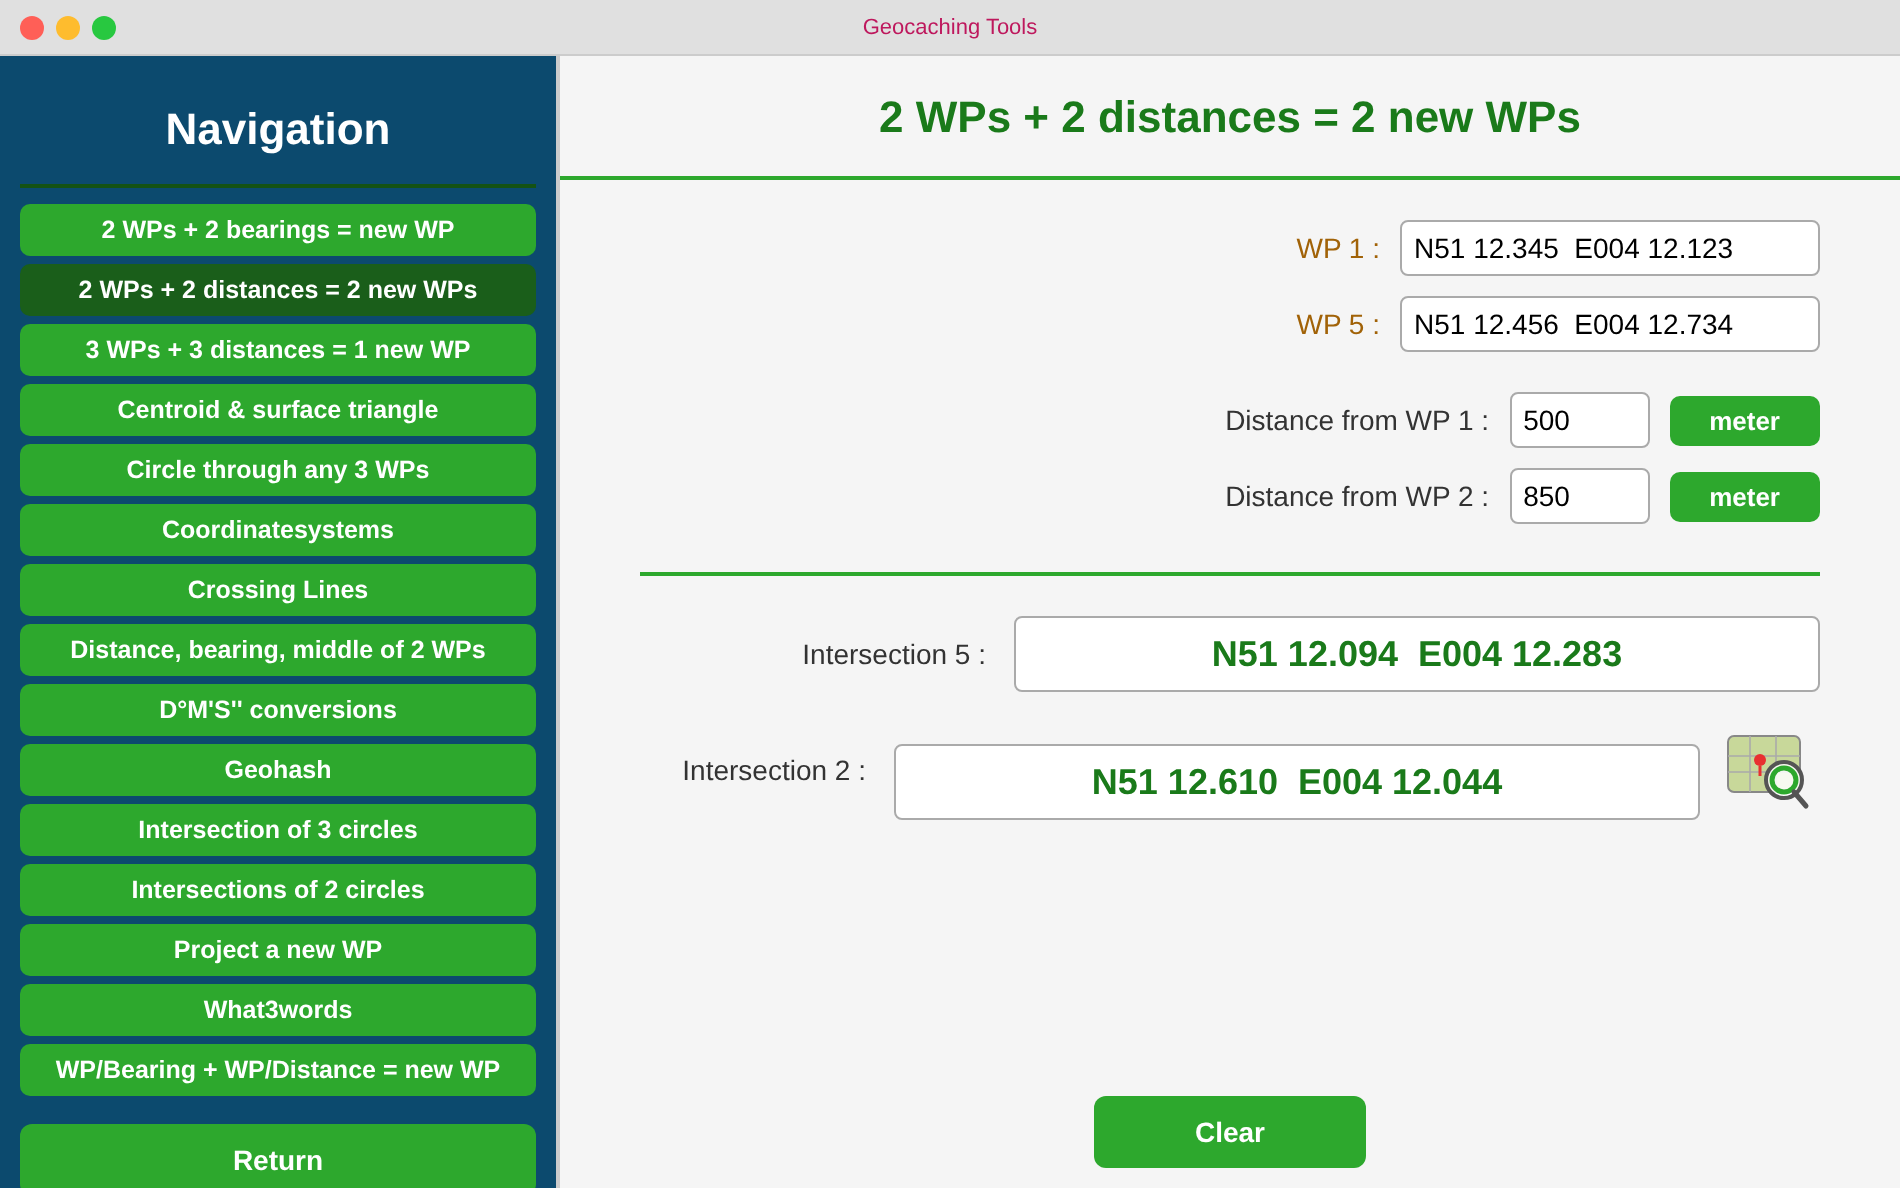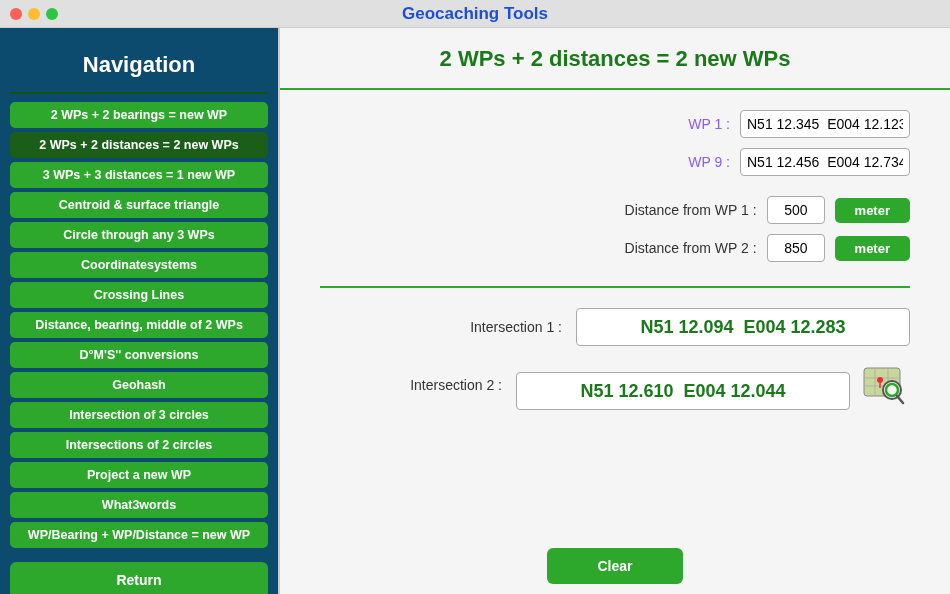--- a/index.html
+++ b/index.html
@@ -33,23 +33,23 @@
       width: 12px;
       height: 12px;
       border-radius: 50%;
       border: none;
       cursor: pointer;
     }
     .tb-btn.close { background: #ff5f57; }
     .tb-btn.minimize { background: #febc2e; }
     .tb-btn.maximize { background: #28c840; }
     .title-bar-title {
-      font-size: 17px;
-      color: #1d4ed8;
-      font-weight: 700;
+      font-size: 11px;
+      color: #be185d;
+      font-weight: 400;
     }
 
     
     .main-container {
       display: flex;
       flex: 1;
       overflow: hidden;
     }
 
     
@@ -153,27 +153,27 @@
       margin-bottom: 20px;
     }
     .wp-row {
       display: flex;
       align-items: center;
       justify-content: flex-end;
       gap: 10px;
     }
     .wp-label {
       font-size: 14px;
-      color: #8b5cf6;
+      color: #a16207;
       font-weight: 500;
       min-width: 60px;
       text-align: right;
     }
     .wp-input {
-      width: 170px;
+      width: 210px;
       height: 28px;
       border: 1px solid #aaa;
       border-radius: 4px;
       padding: 0 6px;
       font-size: 14px;
       background: white;
     }
 
     
     .distance-section {
@@ -188,27 +188,26 @@
       justify-content: flex-end;
       gap: 10px;
     }
     .distance-label {
       font-size: 14px;
       color: #333;
       font-weight: 400;
       text-align: right;
     }
     .distance-input {
-      width: 58px;
+      width: 70px;
       height: 28px;
       border: 1px solid #aaa;
       border-radius: 4px;
-      padding: 0 16px;
-      font-size: 14px;
-      text-align: right;
+      padding: 0 6px;
+      font-size: 14px;
       background: white;
     }
     .unit-btn {
       background: #2da82d;
       color: white;
       border: none;
       border-radius: 5px;
       padding: 5px 20px;
       font-size: 13px;
       font-weight: 600;
@@ -236,21 +235,21 @@
       gap: 14px;
     }
     .intersection-label {
       font-size: 14px;
       color: #333;
       font-weight: 500;
       min-width: 110px;
       text-align: right;
     }
     .intersection-input {
-      width: 334px;
+      width: 403px;
       height: 38px;
       border: 1px solid #aaa;
       border-radius: 4px;
       padding: 0 10px;
       font-size: 18px;
       font-weight: 600;
       color: #1a7a1a;
       background: white;
       text-align: center;
     }
@@ -323,21 +322,21 @@
     </div>
 
     <div class="content-body">
 
       <div class="wp-section">
         <div class="wp-row">
           <span class="wp-label">WP 1 :</span>
           <input class="wp-input" type="text" value="N51 12.345  E004 12.123" style="">
         </div>
         <div class="wp-row">
-          <span class="wp-label">WP 9 :</span>
+          <span class="wp-label">WP 5 :</span>
           <input class="wp-input" type="text" value="N51 12.456  E004 12.734" style="">
         </div>
       </div>
 
       <div class="distance-section">
         <div class="distance-row">
           <span class="distance-label">Distance from WP 1 :</span>
           <input class="distance-input" type="text" value="500" style="">
           <button class="unit-btn">meter</button>
         </div>
@@ -345,21 +344,21 @@
           <span class="distance-label">Distance from WP 2 :</span>
           <input class="distance-input" type="text" value="850" style="">
           <button class="unit-btn">meter</button>
         </div>
       </div>
 
       <div class="h-separator"></div>
 
       <div class="intersection-section">
         <div class="intersection-row">
-          <span class="intersection-label">Intersection 1 :</span>
+          <span class="intersection-label">Intersection 5 :</span>
           <input class="intersection-input" type="text" value="N51 12.094  E004 12.283" style="">
         </div>
         <div class="intersection-row">
           <span class="intersection-label">Intersection 2 :</span>
           <div class="intersection-with-icon">
             <input class="intersection-input" type="text" value="N51 12.610  E004 12.044" style="">
             <div class="map-icon-area">
 
               <svg class="map-icon-svg" viewBox="0 0 50 50" xmlns="http://www.w3.org/2000/svg">
 

